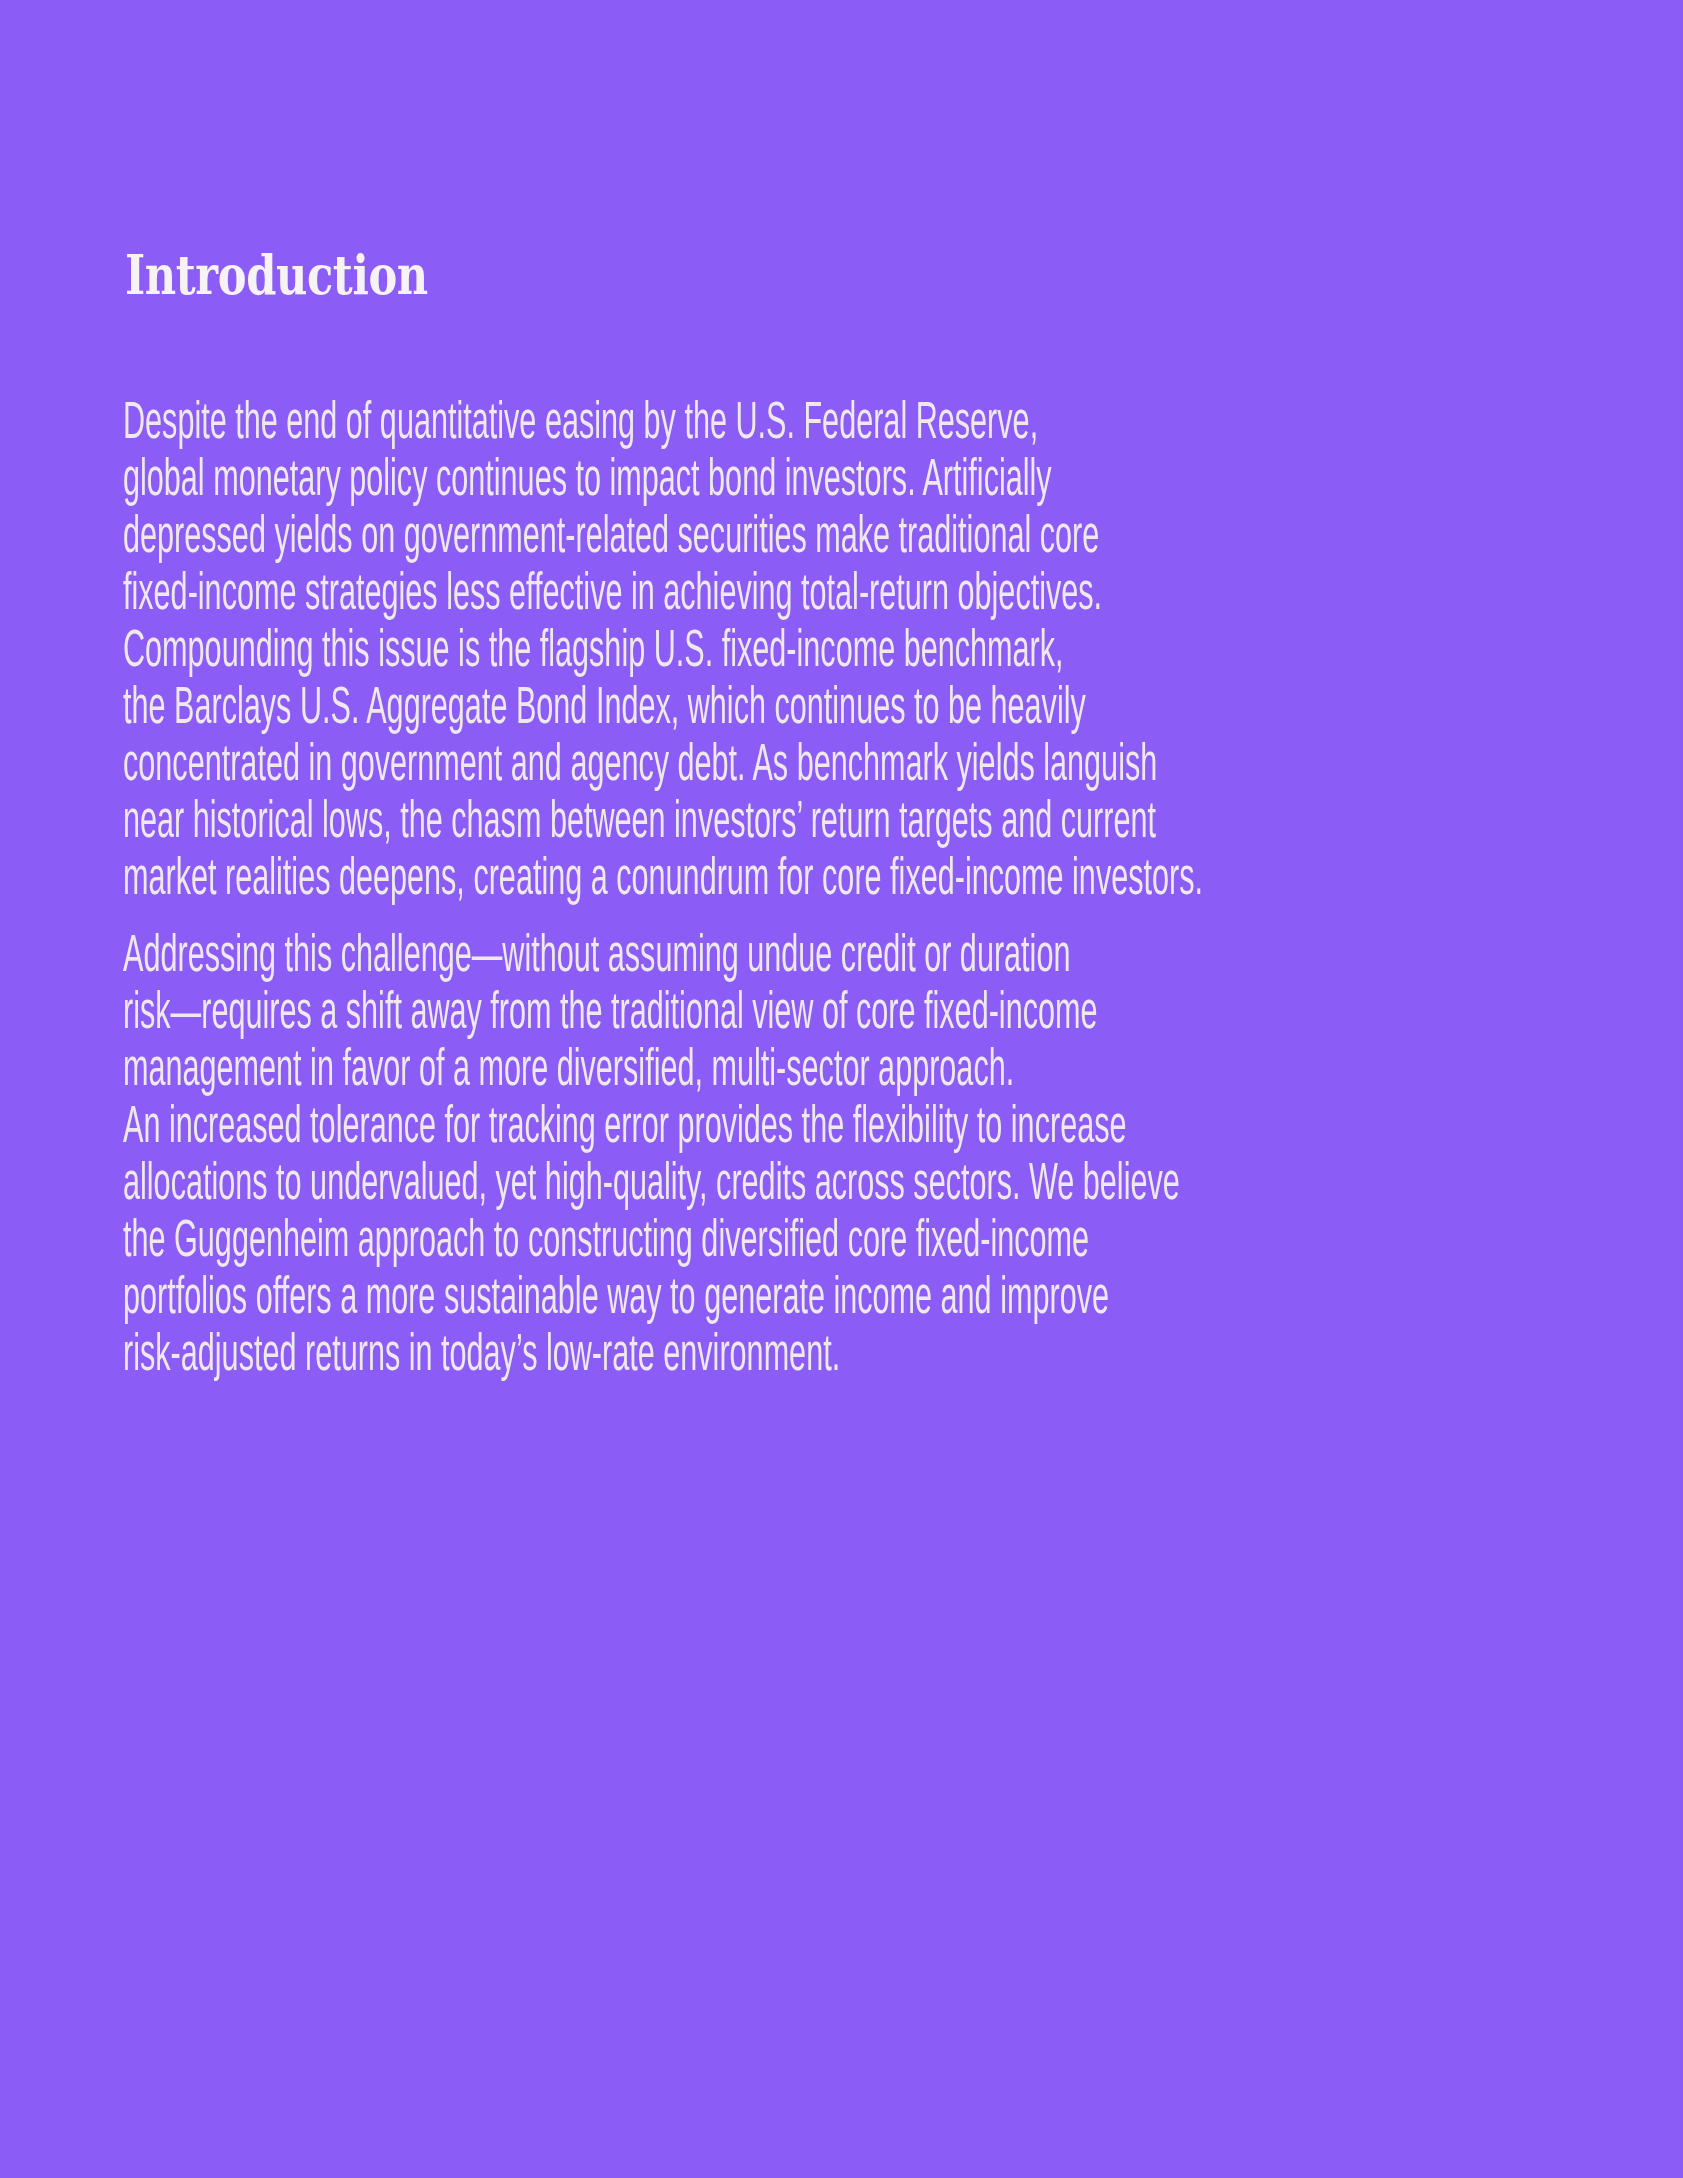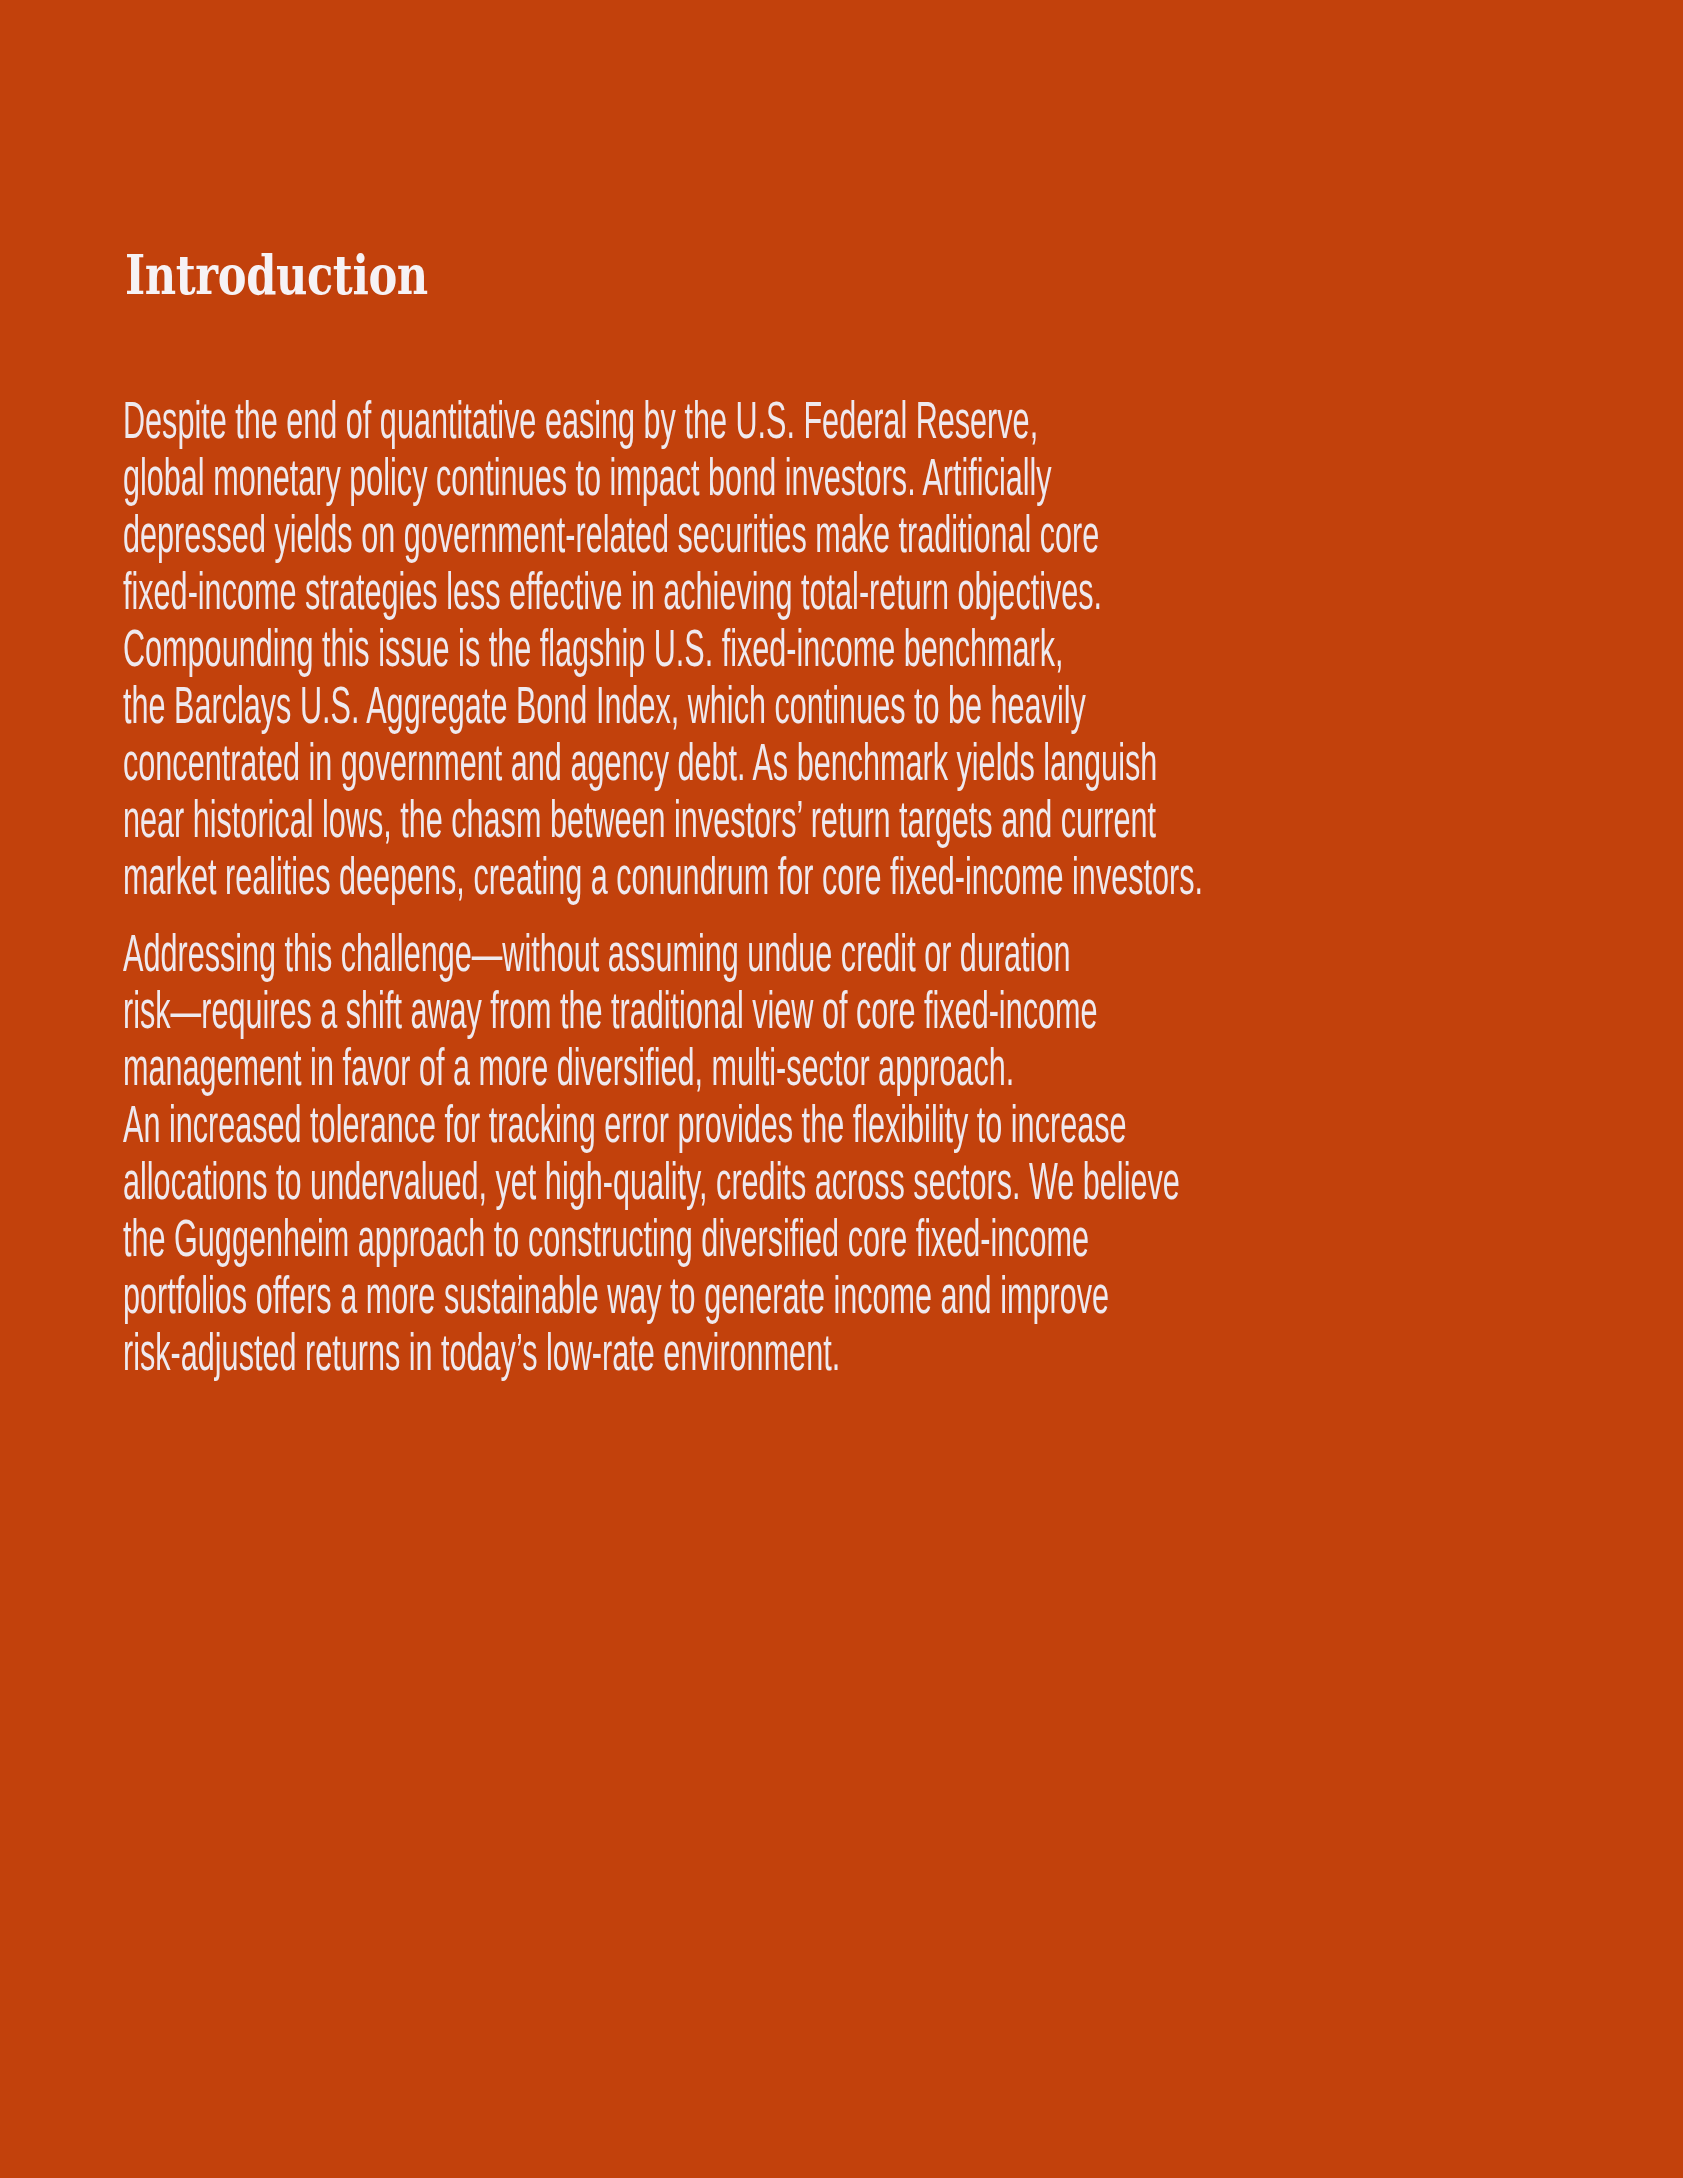--- a/index.html
+++ b/index.html
@@ -3,21 +3,21 @@
 <meta charset="utf-8">
 <style>
   html, body {
     margin: 0;
     padding: 0;
   }
   .page {
     position: relative;
     width: 1683px;
     height: 2178px;
-    background: #c2410c;
+    background: #8b5cf6;
     overflow: hidden;
     font-family: "Liberation Sans", sans-serif;
   }
   .doc-title {
     position: absolute;
     left: 125px;
     top: 212px;
     color: #f6f2f5;
     font-family: "DejaVu Serif", serif;
     font-weight: 700;

